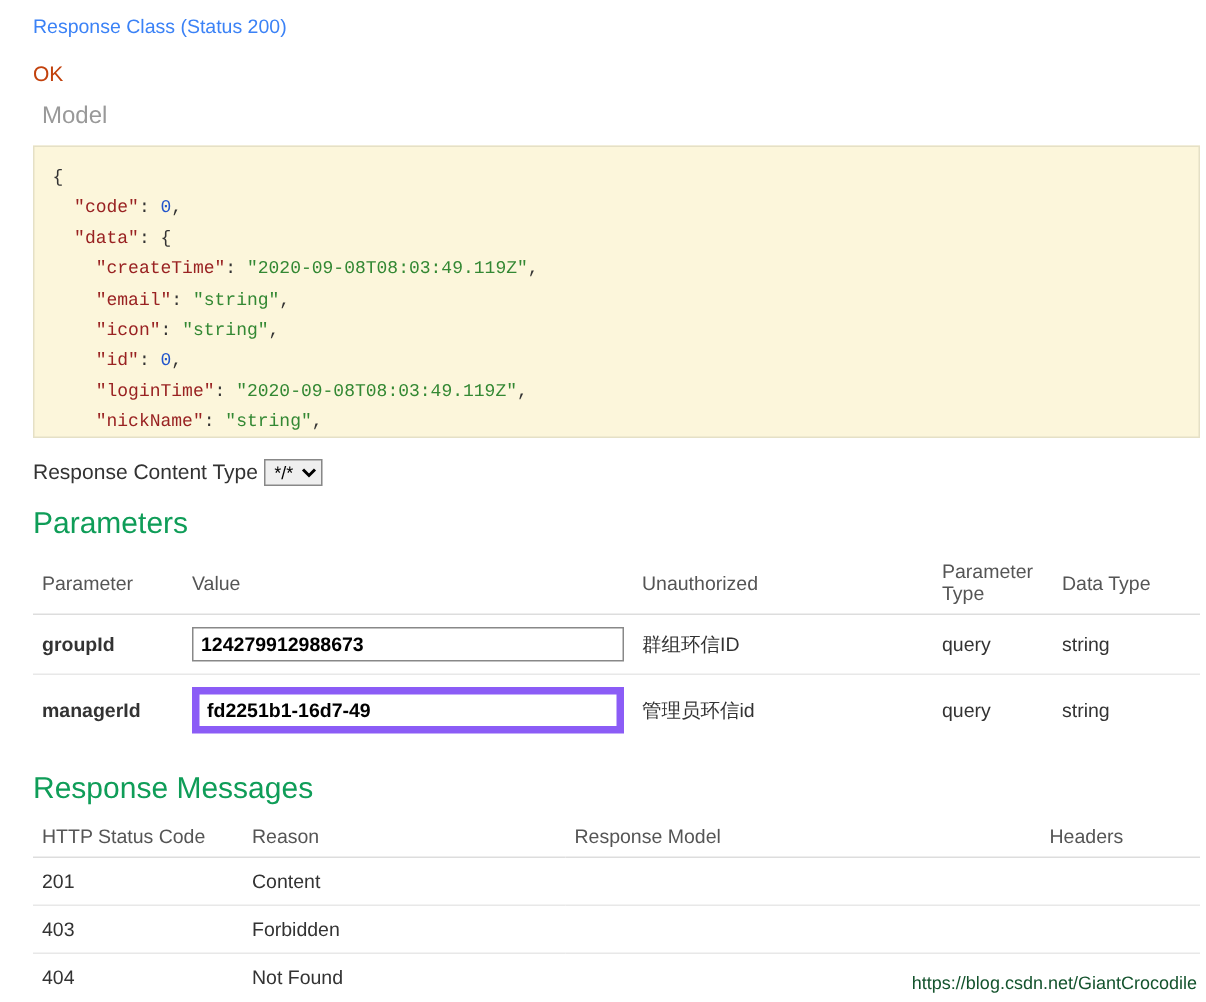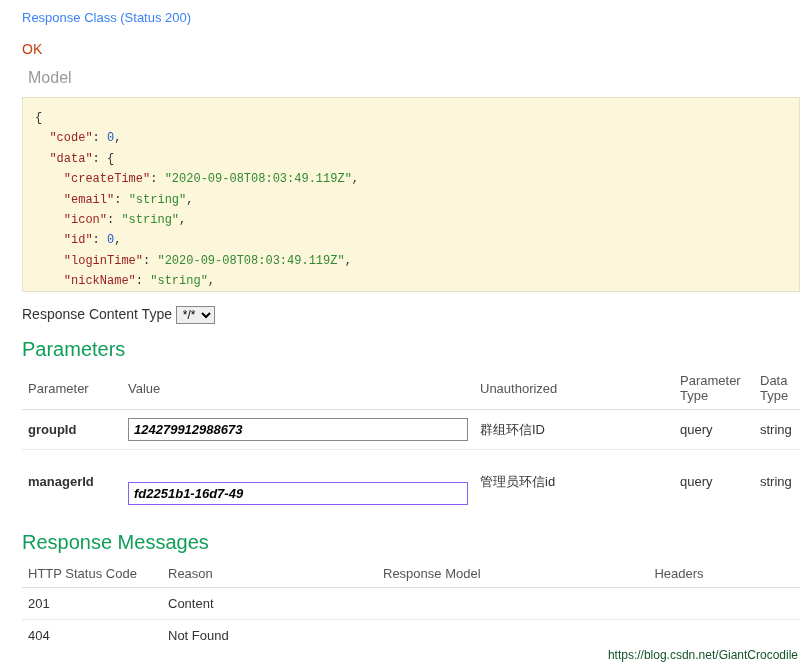--- a/index.html
+++ b/index.html
@@ -89,32 +89,30 @@
   border-top: 1px solid #e8e8e8;
   vertical-align: middle;
 }
 table.params td.param-name {
   font-weight: bold;
   font-size: 13px;
   white-space: nowrap;
   width: 100px;
 }
 table.params input[type=text] {
-  width: 340px;
+  width: 288px;
   border: 1px solid #888;
   padding: 3px 5px;
   font-size: 13px;
   font-family: inherit;
   font-weight: bold;
-  font-style: italic;
 }
 table.params tr.focused input[type=text] {
-  border: 1px solid #8b5cf6;
+  border: 5px solid #8b5cf6;
   outline: none;
-  margin-top: 24px;
 }
 table.params .col-value { width: 300px; }
 table.params .col-desc { width: 200px; }
 table.params .col-ptype { width: 80px; }
 
 table.resp-msgs td {
   padding: 8px 6px;
   border-top: 1px solid #e8e8e8;
 }
 table.resp-msgs .col-code { width: 140px; }
@@ -190,31 +188,37 @@
 </table>
 
 <div class="params-title" style="margin-top:18px">Response Messages</div>
 
 <table class="resp-msgs">
   <thead>
     <tr>
       <th class="col-code">HTTP Status Code</th>
       <th class="col-reason">Reason</th>
       <th>Response Model</th>
-      <th style="text-align:left">Headers</th>
+      <th style="text-align:center">Headers</th>
     </tr>
   </thead>
   <tbody id="resp-body">
       <tr>
         <td class="col-code">201</td>
         <td class="col-reason">Content</td>
         <td></td>
         <td></td>
       </tr>
       <tr>
+        <td class="col-code">403</td>
+        <td class="col-reason">Forbidden</td>
+        <td></td>
+        <td></td>
+      </tr>
+      <tr>
         <td class="col-code">404</td>
         <td class="col-reason">Not Found</td>
         <td></td>
         <td></td>
       </tr>
     </tbody>
 </table>
 
 <div class="watermark">https://blog.csdn.net/GiantCrocodile</div>
 

